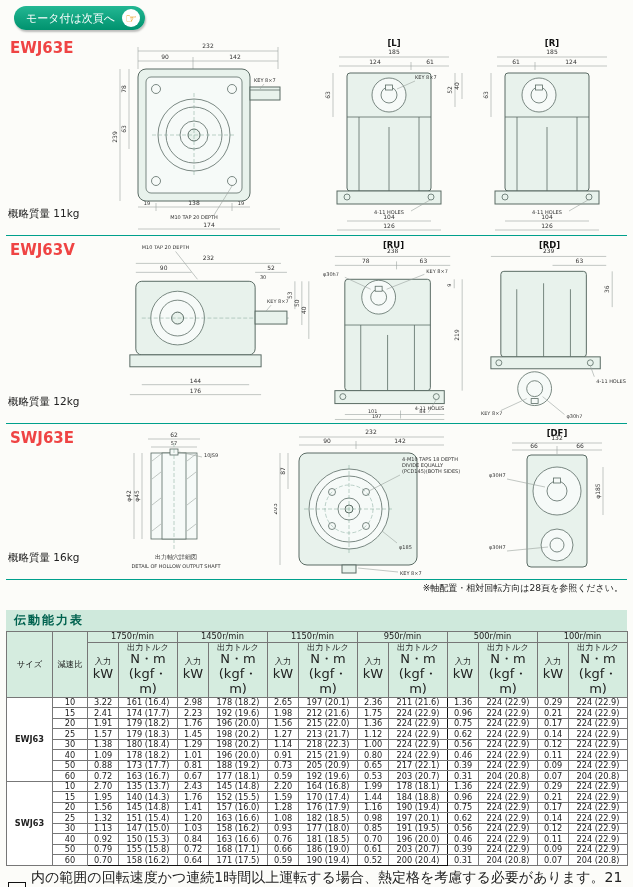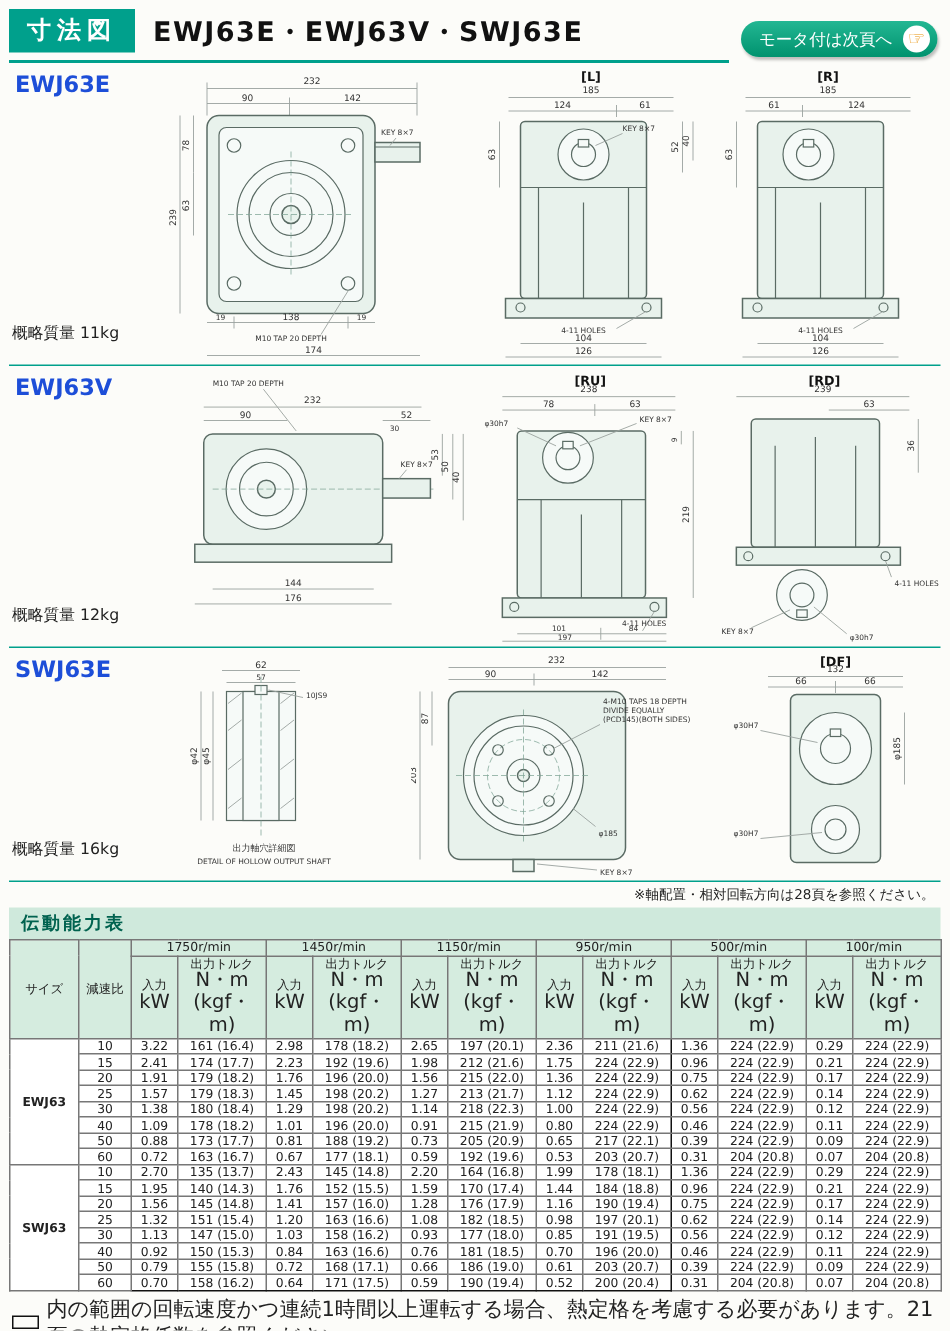--- a/index.html
+++ b/index.html
@@ -25,35 +25,35 @@
   .models{font-size:18px;font-weight:600;letter-spacing:1px;color:#111;}
   .badge{display:flex;align-items:center;background:linear-gradient(#23b793,#00926e);color:#fff;
     border-radius:14px;padding:3px 5px 3px 12px;font-size:11px;font-weight:normal;margin:0 2px 4px 8px;
     box-shadow:1px 2px 2px rgba(0,0,0,.25);white-space:nowrap;}
   .badge .hand{background:#fff;color:#e8930c;border-radius:50%;width:18px;height:18px;
     display:flex;align-items:center;justify-content:center;font-size:13px;margin-left:7px;}
 
   
   .section{display:flex;border-bottom:1.5px solid var(--brand);padding:3px 0 2px;}
   .sec-left{width:100px;display:flex;flex-direction:column;flex:none;}
-  .sec-title{font-size:15px;font-weight:bold;color:#1d4ed8;padding:2px 0 0 4px;}
+  .sec-title{font-size:15px;font-weight:bold;color:#ef4444;padding:2px 0 0 4px;}
   .sec-mass{margin-top:auto;font-size:10.5px;padding:0 0 12px 2px;white-space:nowrap;}
   .sec-draw{flex:1;display:flex;justify-content:space-between;align-items:flex-start;gap:2px;min-width:0;}
 
   
   .dwg .dl{stroke:#9aa29e;stroke-width:0.6;}
   .dwg .cl{stroke:#5a6b64;stroke-width:0.8;fill:none;}
   .dwg .b{fill:#e8f2ec;stroke:#5a6b64;stroke-width:1;}
   .dwg .b2{fill:#f6faf8;stroke:#5a6b64;stroke-width:0.8;}
   .dwg .dash{stroke:#7fa496;stroke-width:0.5;stroke-dasharray:4 2;fill:none;}
   .dwg text{font-size:6px;fill:#333;}
   .dwg .sm{font-size:5px;}
   .dwg .tag{font-size:8.5px;font-weight:bold;fill:#111;}
 
-  .note-line{text-align:right;font-size:9px;color:#222;padding:2px 4px 2px 0;}
+  .note-line{text-align:right;font-size:9px;color:#222;padding:2px 4px 15px 0;}
 
   
   .tbl-band{background:var(--band);color:var(--brand-dark);font-weight:bold;font-size:12px;
     padding:2px 8px;letter-spacing:2px;}
   table.cap{border-collapse:collapse;width:100%;table-layout:fixed;}
   table.cap th,table.cap td{border:1px solid var(--line);text-align:center;padding:0 1px;}
   table.cap thead th{background:var(--light);font-weight:normal;font-size:8.3px;line-height:1.15;}
   table.cap thead .unit{font-size:13px;text-align:right;}
   table.cap td{font-size:8.2px;height:10.5px;line-height:1.1;background:#fff;}
   td.size-cell{background:var(--light);font-size:9px;font-weight:bold;}
@@ -66,24 +66,20 @@
 
   .foot{font-size:14px;display:flex;align-items:center;gap:5px;padding:3px 2px 0;}
   .box-sym{width:18px;height:9px;border:1.8px solid #111;display:inline-block;flex:none;}
 </style>
 </head>
 <body>
 
 <div class="page">
 
   <div class="hdr">
-    <div class="hdr-left">
-      <span class="title-box">寸法図</span>
-      <span class="models">EWJ63E・EWJ63V・SWJ63E</span>
-    </div>
     <div class="badge">
       <span>モータ付は次頁へ</span>
       <span class="hand">☞</span>
     </div>
   </div>
 
   <div class="section">
     <div class="sec-left">
       <div class="sec-title">EWJ63E</div>
       <div class="sec-mass">概略質量 11kg</div>

